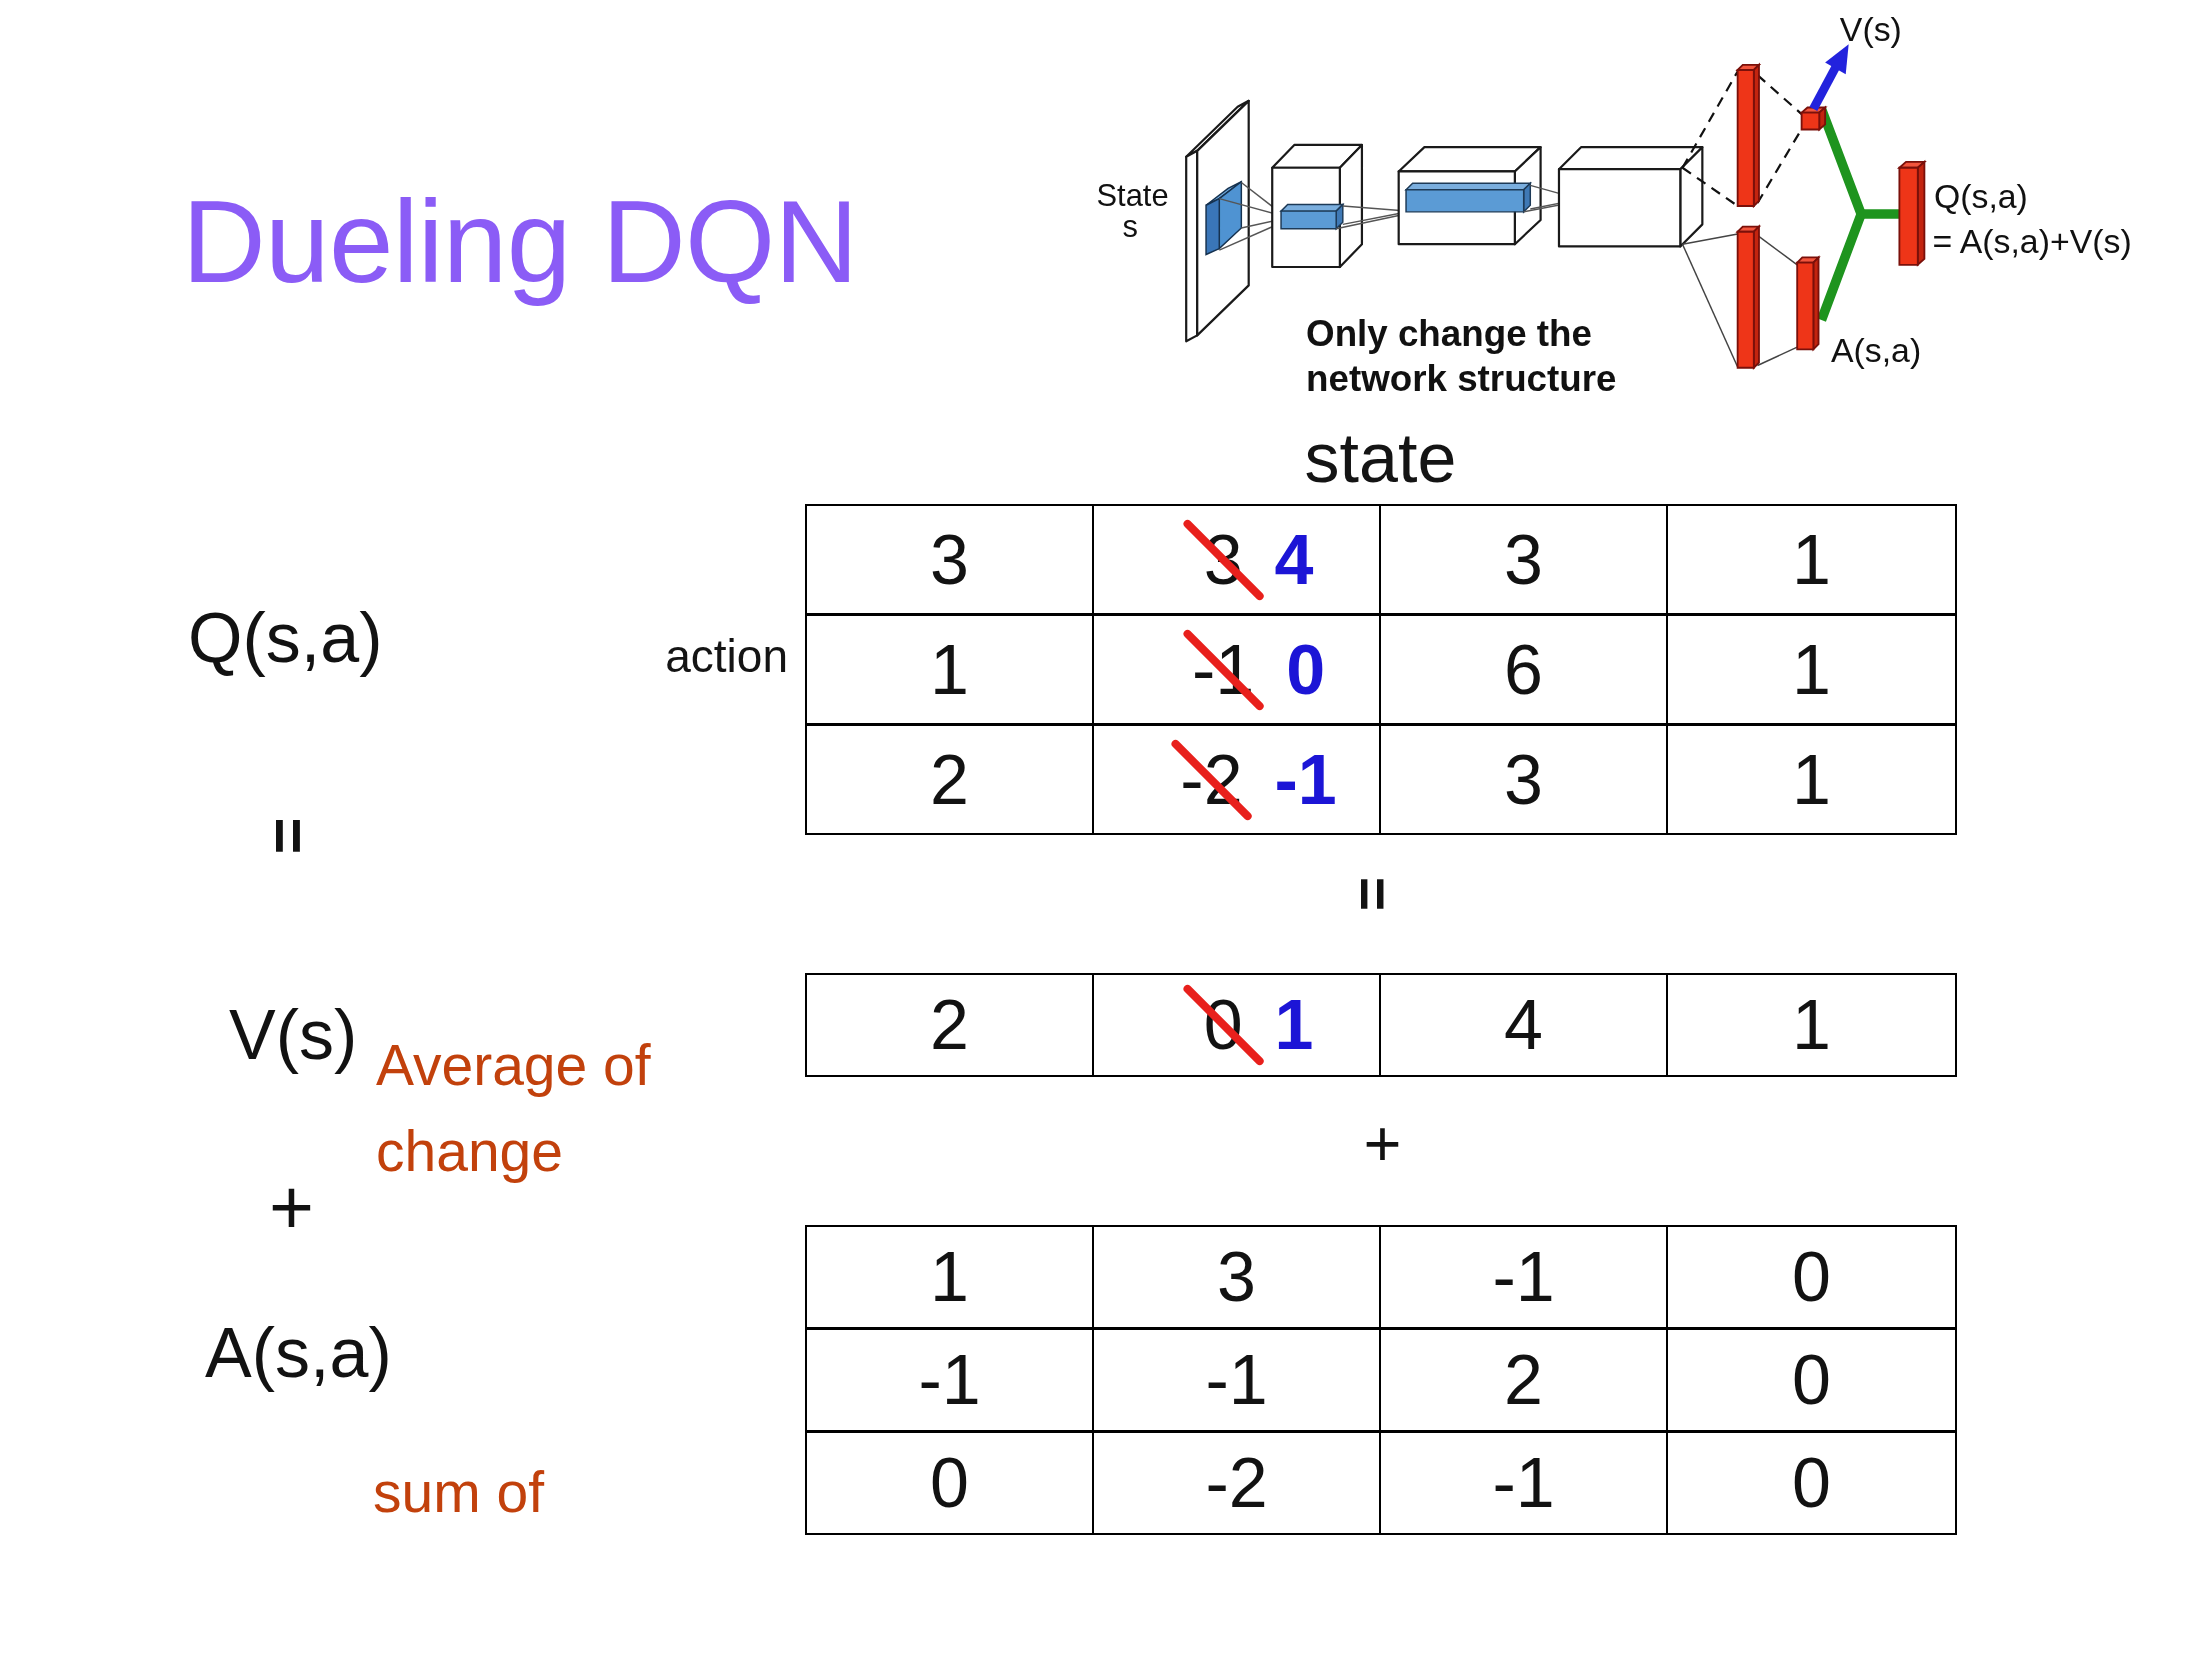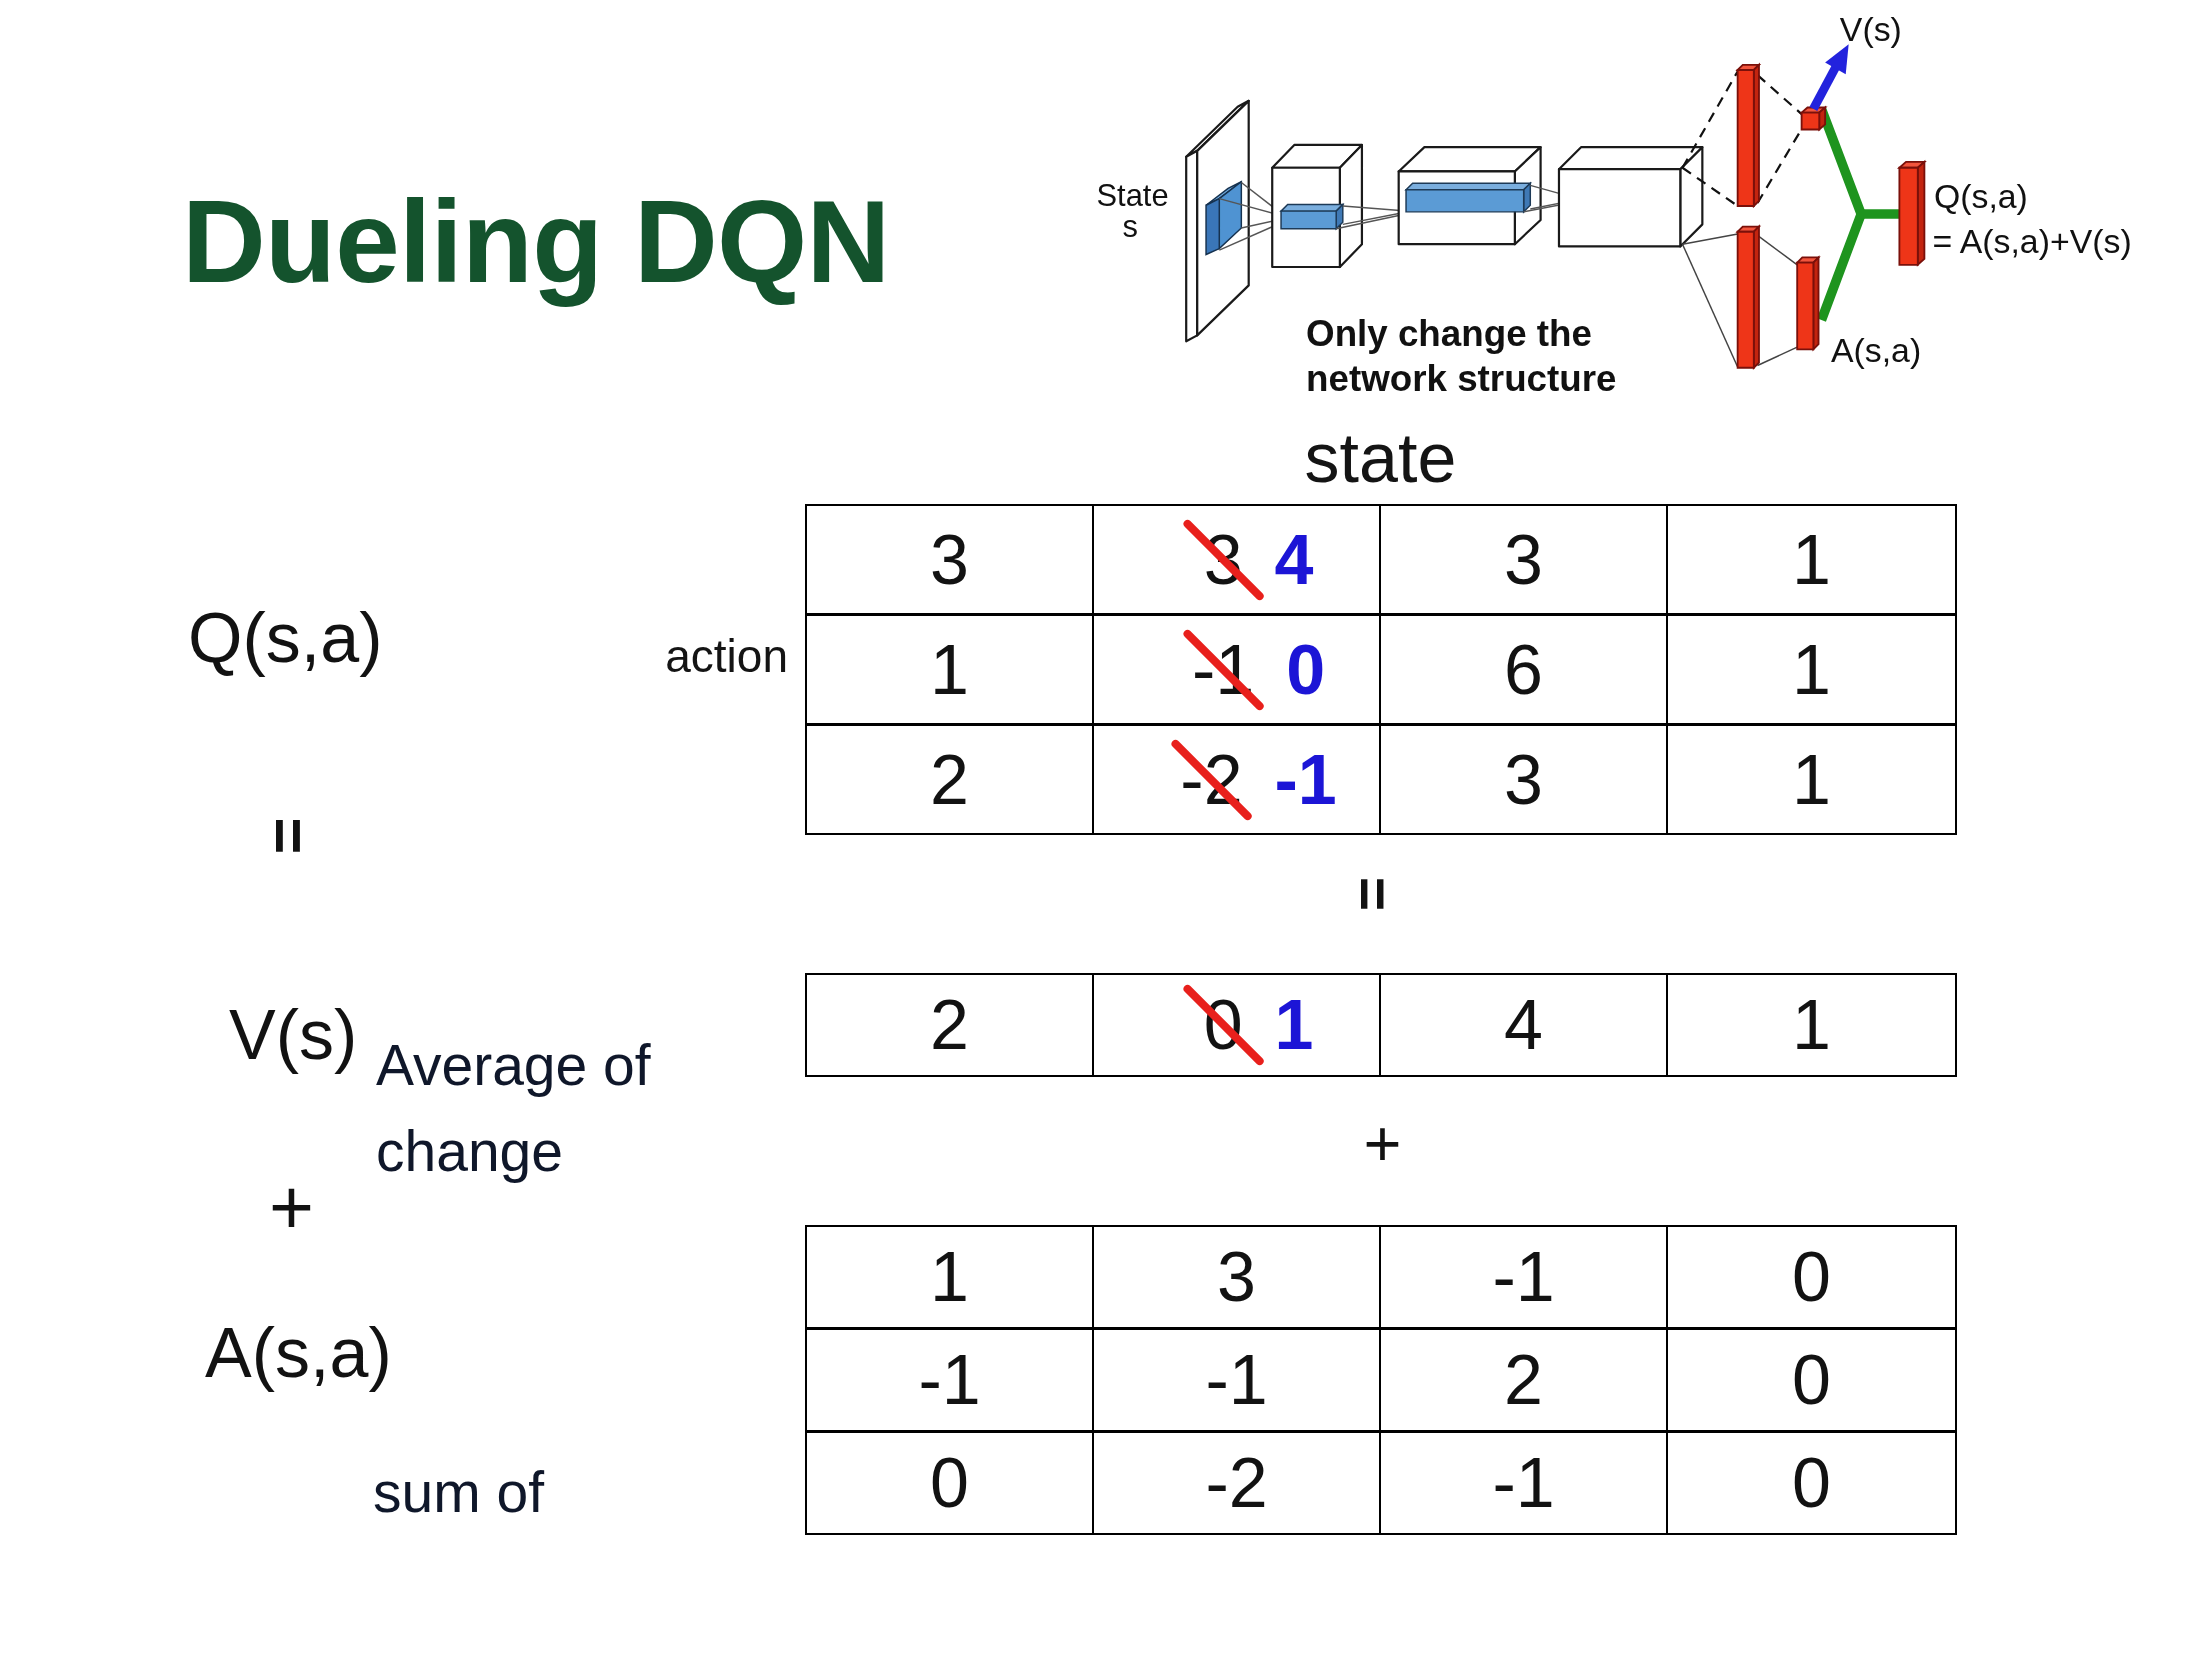--- a/index.html
+++ b/index.html
@@ -7,37 +7,37 @@
   body {
     width:2205px; height:1654px; position:relative; overflow:hidden;
     font-family:"Liberation Sans", sans-serif; color:#111;
   }
   .slide { position:absolute; inset:0; background:#fff; }
 
   
   .title {
     position:absolute; left:182px; top:176px;
     font-size:116px; line-height:1.15; letter-spacing:-0.7px;
-    color:#14532d; font-weight:700; white-space:nowrap;
+    color:#8b5cf6; font-weight:400; white-space:nowrap;
   }
 
   
   .mlabel { position:absolute; font-size:70px; line-height:1.25; color:#121212; white-space:nowrap; }
   #q-label { left:188px;  top:595px;  }
   #v-label { left:229px;  top:992px; }
   #a-label { left:205px;  top:1310px; }
 
   .op { position:absolute; display:flex; align-items:center; justify-content:center; color:#121212; }
   #eq-left  { left:216px;  top:795px; width:147px; height:81px; font-size:63px;  font-weight:bold; }
   #eq-mid   { left:1300px; top:853px; width:147px; height:81px; font-size:59px;  font-weight:bold; }
   #plus-left{ left:229px;  top:1158px; width:125px; height:99px; font-size:77px; }
   #plus-mid { left:1322px; top:1095px; width:121px; height:96px; font-size:65px;  }
   .rot90 { display:inline-block; transform:rotate(90deg); }
 
-  .note { position:absolute; font-size:57px; line-height:1.5; color:#0f172a; white-space:pre-line; }
+  .note { position:absolute; font-size:57px; line-height:1.5; color:#c2410c; white-space:pre-line; }
   #avg-note { left:376px; top:1023px; }
   #sum-note { left:373px; top:1450px; }
 
   .axis-label { position:absolute; font-size:46px; color:#141414; }
   #action-label { left:515px; top:629px; width:273px; text-align:right; }
   #state-label  { left:1270px; top:418px; width:221px; text-align:center; font-size:70px; }
 
   
   .tbl {
     position:absolute; left:805px; background:#fff;

